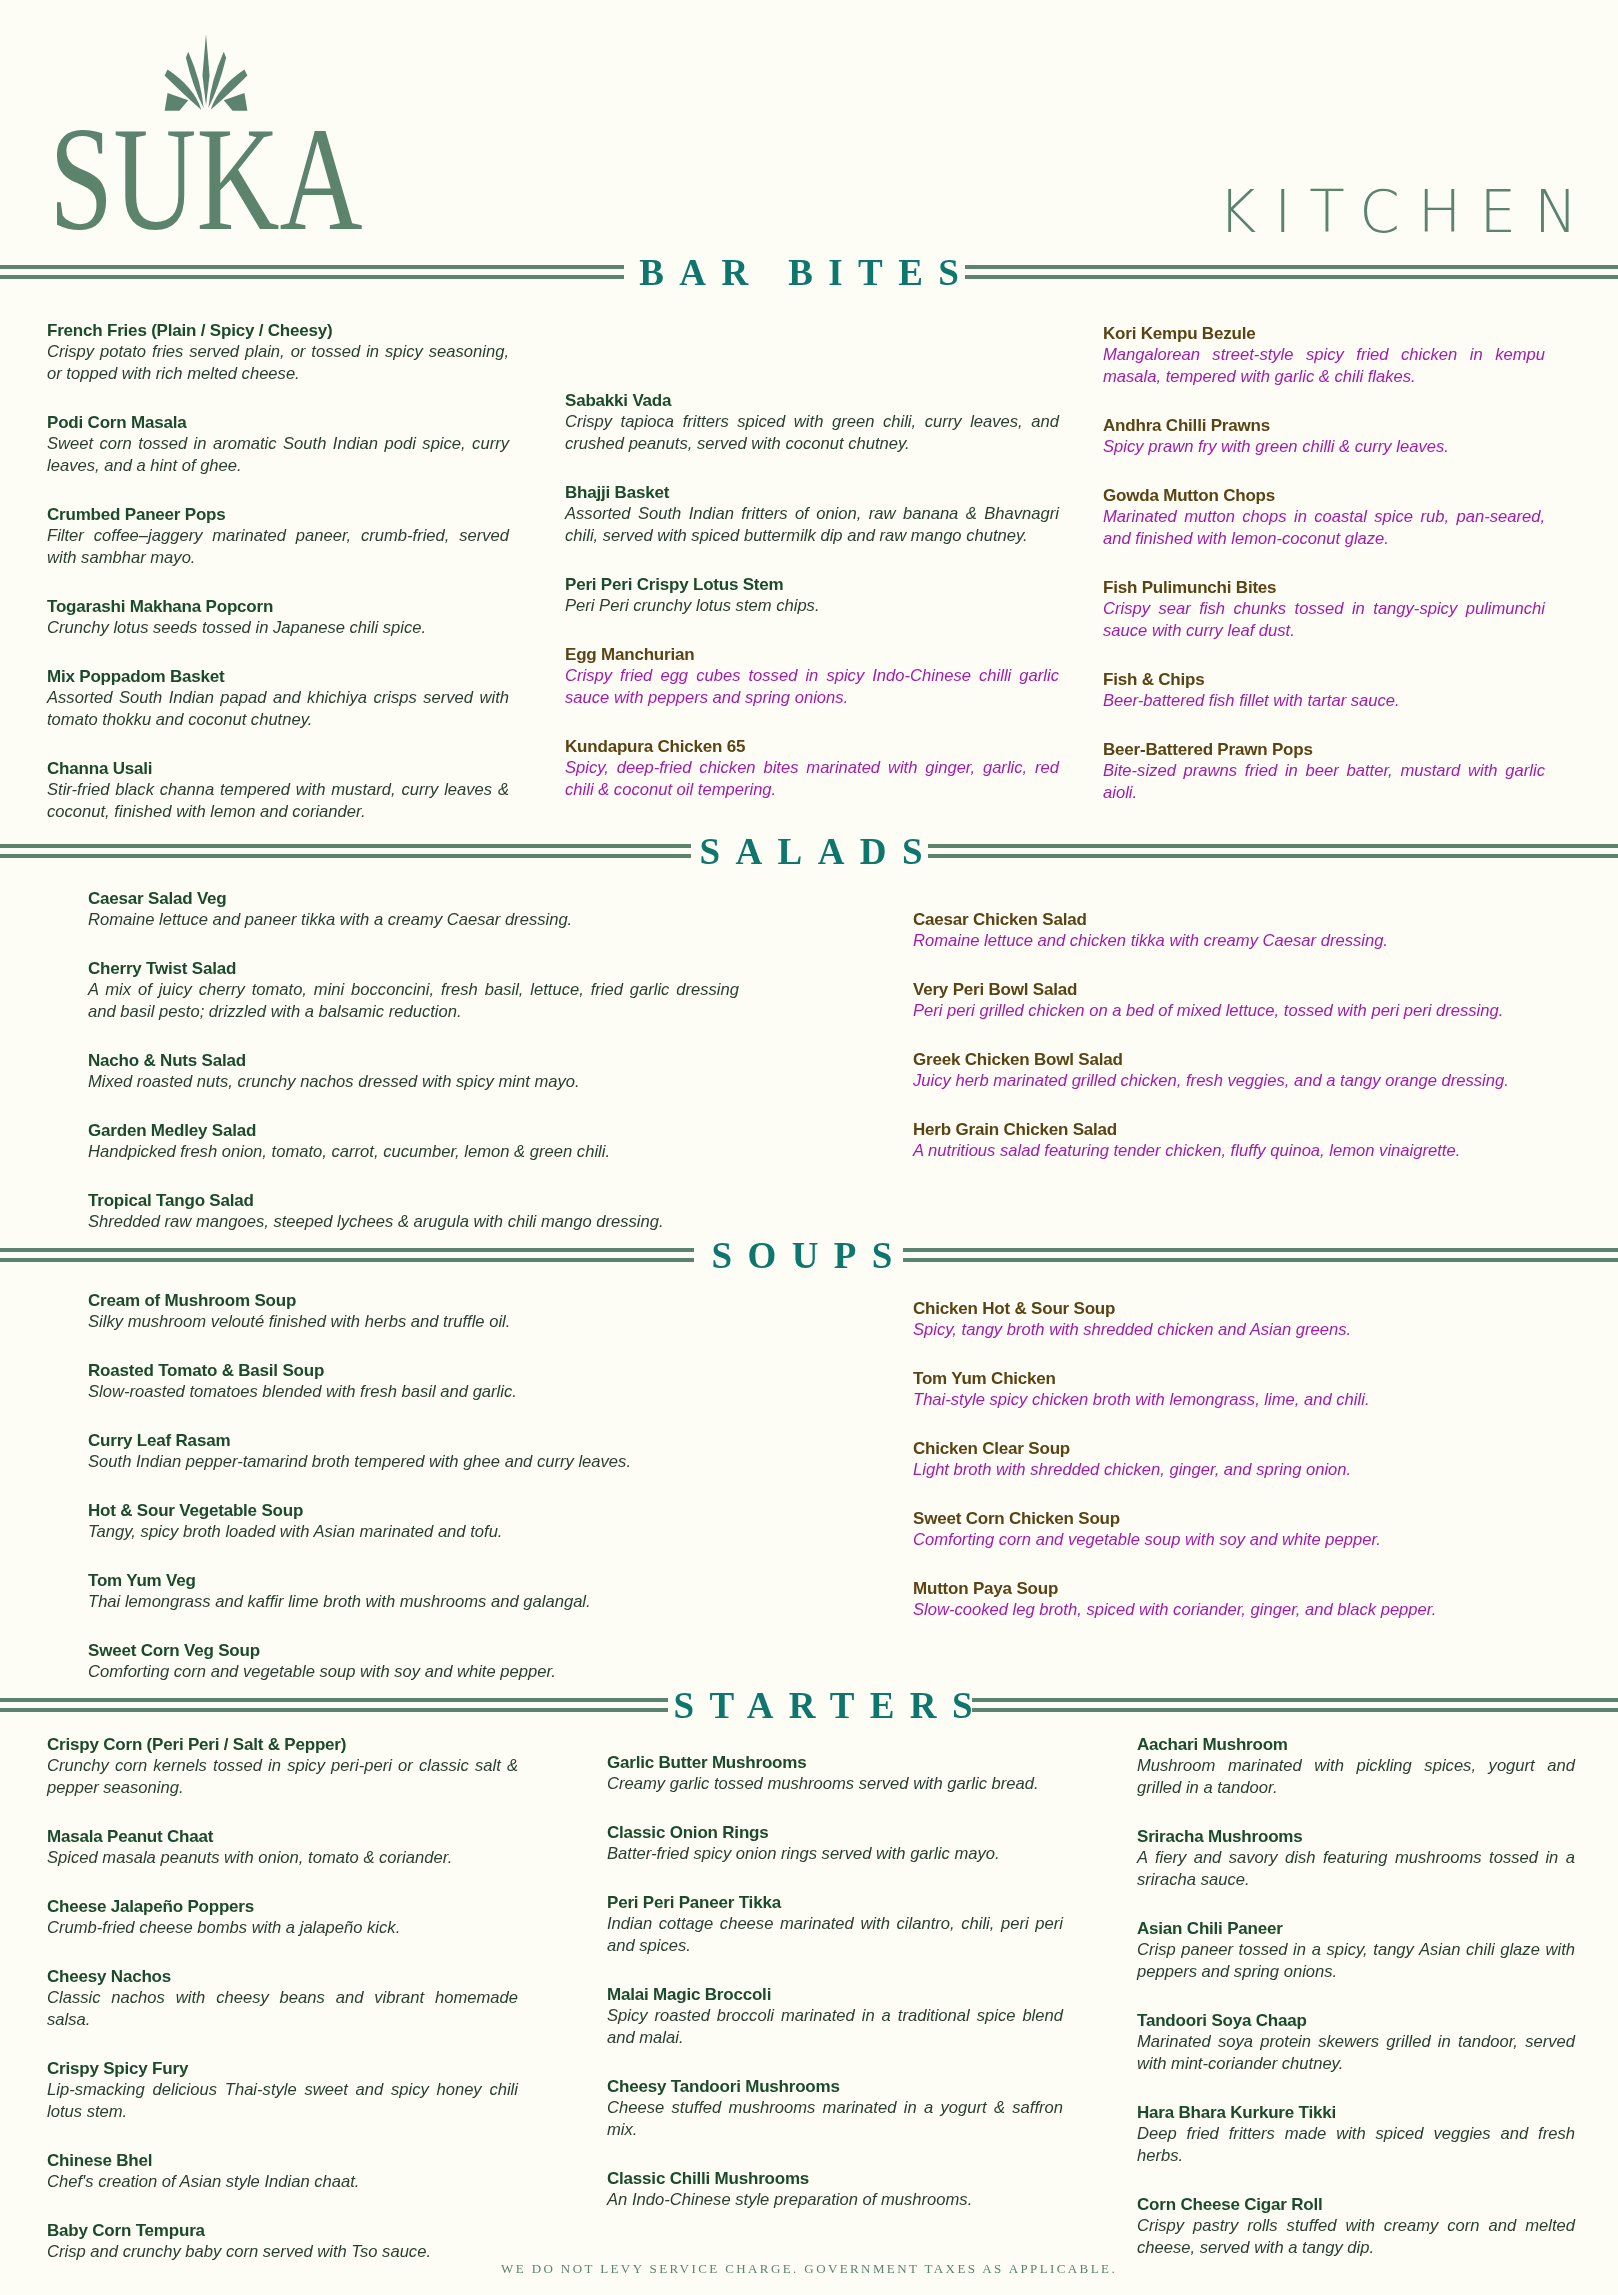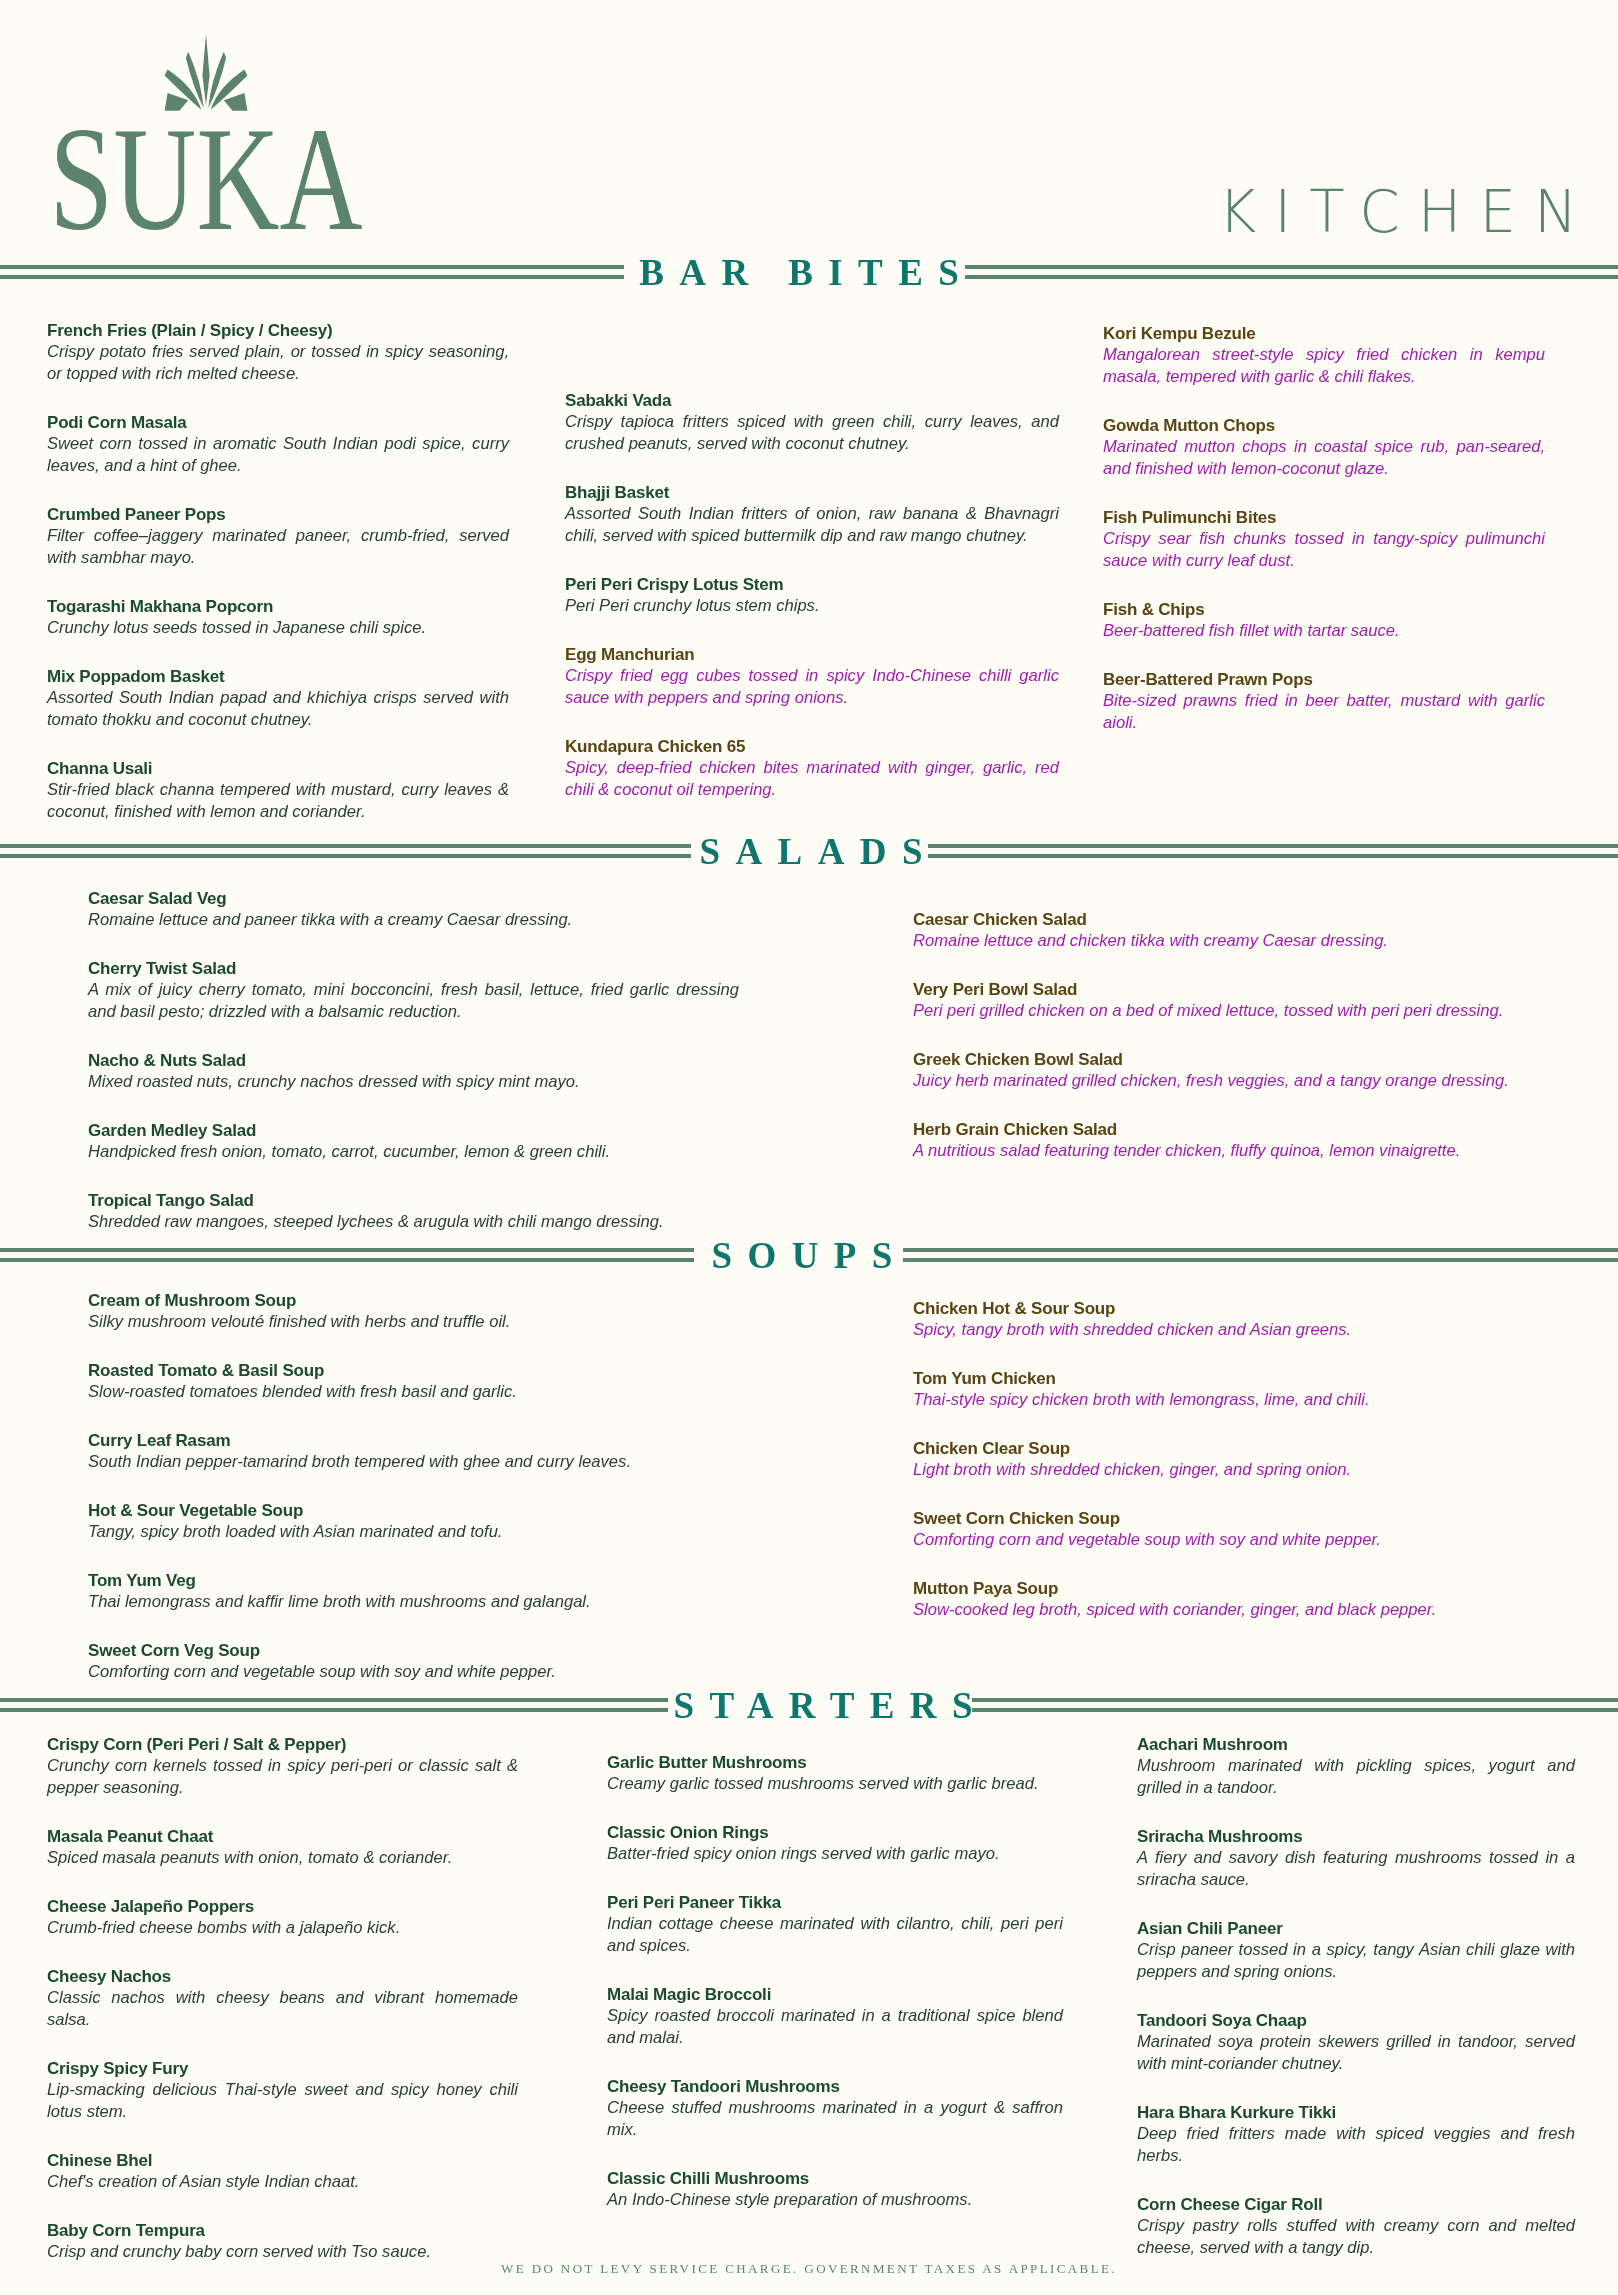--- a/index.html
+++ b/index.html
@@ -120,20 +120,24 @@
       <div class="name">Kundapura Chicken 65</div>
       <div class="desc">Spicy, deep-fried chicken bites marinated with ginger, garlic, red chili &amp; coconut oil tempering.</div>
     </div>
   </div>
 <div class="col" style="left:1103px; top:323px; width:442px;">
     <div class="item nonveg">
       <div class="name">Kori Kempu Bezule</div>
       <div class="desc">Mangalorean street-style spicy fried chicken in kempu masala, tempered with garlic &amp; chili flakes.</div>
     </div>
     <div class="item nonveg">
+      <div class="name">Andhra Chilli Prawns</div>
+      <div class="desc">Spicy prawn fry with green chilli &amp; curry leaves.</div>
+    </div>
+    <div class="item nonveg">
       <div class="name">Gowda Mutton Chops</div>
       <div class="desc">Marinated mutton chops in coastal spice rub, pan-seared, and finished with lemon-coconut glaze.</div>
     </div>
     <div class="item nonveg">
       <div class="name">Fish Pulimunchi Bites</div>
       <div class="desc">Crispy sear fish chunks tossed in tangy-spicy pulimunchi sauce with curry leaf dust.</div>
     </div>
     <div class="item nonveg">
       <div class="name">Fish &amp; Chips</div>
       <div class="desc">Beer-battered fish fillet with tartar sauce.</div>

